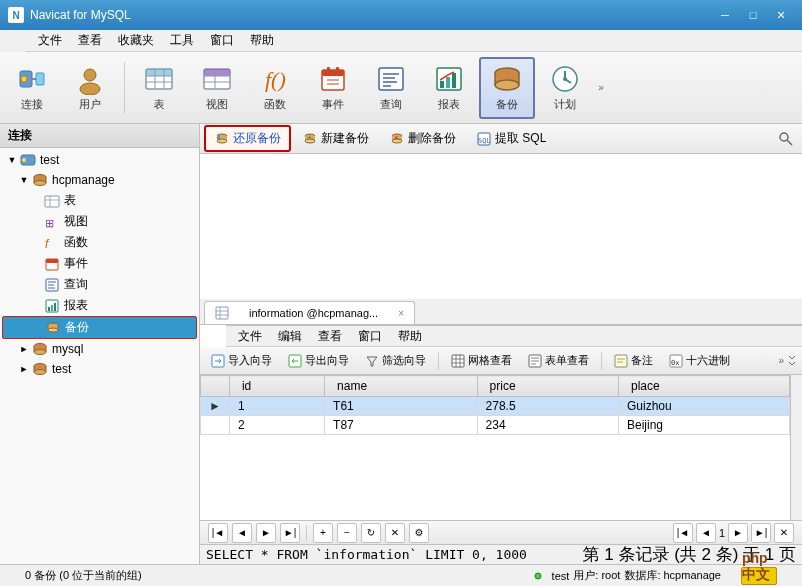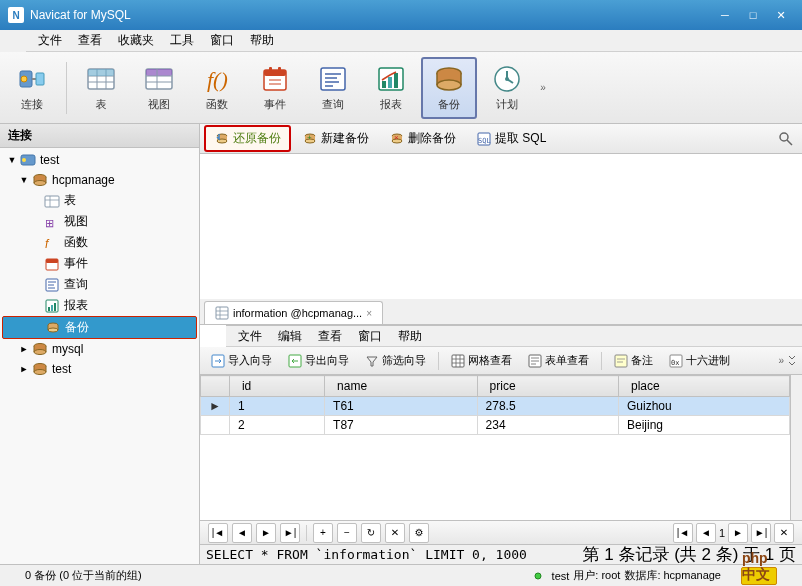--- a/index.html
+++ b/index.html
@@ -40,27 +40,27 @@
     .tree-icon { width: 16px; height: 16px; margin-right: 4px; display: inline-flex; align-items: center; justify-content: center; flex-shrink: 0; }
     .tree-label { font-size: 12px; }
     .expand-arrow { width: 12px; height: 12px; display: inline-flex; align-items: center; justify-content: center; font-size: 9px; margin-right: 2px; }
     
     
     .right-panel { flex: 1; display: flex; flex-direction: column; background: white; }
     
     
     .action-toolbar { height: 30px; background: linear-gradient(to bottom, #f8f8f8, #e8e8e8); border-bottom: 1px solid #c0c0c0; display: flex; align-items: center; padding: 0 4px; gap: 2px; }
     .action-btn { display: flex; align-items: center; gap: 3px; padding: 3px 8px; cursor: pointer; border-radius: 3px; font-size: 12px; border: 1px solid transparent; }
-    .action-btn.highlighted { background: #ffe0b2; border: 2px solid #ff4400; color: #4d7c0f; }
+    .action-btn.highlighted { background: #ffe0b2; border: 2px solid #ff4400; color: #1d4ed8; }
     .action-btn-icon { width: 16px; height: 16px; display: flex; align-items: center; justify-content: center; }
     .action-search { margin-left: auto; width: 24px; height: 22px; display: flex; align-items: center; justify-content: center; cursor: pointer; }
     
     
     .tab-bar { height: 26px; background: #f0f0f0; border-bottom: 1px solid #c0c0c0; display: flex; align-items: flex-end; padding: 0 4px; }
-    .tab { display: flex; align-items: center; padding: 4px 10px; cursor: pointer; border: 1px solid #c0c0c0; border-bottom: none; background: white; border-radius: 3px 3px 0 0; font-size: 11px; gap: 4px; margin-right: 2px; }
+    .tab { display: flex; align-items: center; padding: 4px 10px; cursor: pointer; border: 1px solid #c0c0c0; border-bottom: none; background: white; border-radius: 3px 3px 0 0; font-size: 11px; gap: 20px; margin-right: 2px; }
     .tab-close { cursor: pointer; color: #888; font-size: 10px; }
     
     
     .query-toolbar { height: 28px; background: linear-gradient(to bottom, #f8f8f8, #e8e8e8); border-bottom: 1px solid #c0c0c0; display: flex; align-items: center; padding: 0 4px; gap: 2px; }
     .query-btn { display: flex; align-items: center; gap: 3px; padding: 2px 6px; cursor: pointer; border-radius: 3px; font-size: 11px; border: 1px solid transparent; }
     
     
     .data-table-wrap { flex: 1; overflow: auto; }
     .data-table { width: 100%; border-collapse: collapse; font-size: 12px; }
     .data-table th { background: linear-gradient(to bottom, #f0f0f0, #e0e0e0); border: 1px solid #c0c0c0; padding: 3px 12px; text-align: left; font-weight: normal; }
@@ -112,20 +112,29 @@
       <svg width="32" height="32" viewBox="0 0 32 32">
         <rect x="4" y="8" width="12" height="16" rx="2" fill="#6699cc" stroke="#4477aa" stroke-width="1"></rect>
         <line x1="16" y1="16" x2="28" y2="16" stroke="#888" stroke-width="2"></line>
         <rect x="20" y="10" width="8" height="12" rx="1" fill="#88ccee" stroke="#4499bb" stroke-width="1"></rect>
         <circle cx="8" cy="16" r="3" fill="#ffcc44" stroke="#cc8800" stroke-width="1"></circle>
       </svg>
     </div>
     <span class="toolbar-btn-label">连接</span>
   </div>
 
+  <div class="toolbar-btn">
+    <div class="toolbar-btn-icon">
+      <svg width="32" height="32" viewBox="0 0 32 32">
+        <circle cx="16" cy="12" r="6" fill="#cc9944" stroke="#996622" stroke-width="1"></circle>
+        <ellipse cx="16" cy="26" rx="10" ry="6" fill="#cc9944" stroke="#996622" stroke-width="1"></ellipse>
+      </svg>
+    </div>
+    <span class="toolbar-btn-label">用户</span>
+  </div>
   <div class="toolbar-sep"></div>
 
   <div class="toolbar-btn">
     <div class="toolbar-btn-icon">
       <svg width="32" height="32" viewBox="0 0 32 32">
         <rect x="3" y="6" width="26" height="20" rx="2" fill="white" stroke="#8899aa" stroke-width="1.5"></rect>
         <line x1="3" y1="13" x2="29" y2="13" stroke="#8899aa" stroke-width="1"></line>
         <line x1="3" y1="19" x2="29" y2="19" stroke="#8899aa" stroke-width="1"></line>
         <line x1="12" y1="6" x2="12" y2="26" stroke="#8899aa" stroke-width="1"></line>
         <line x1="21" y1="6" x2="21" y2="26" stroke="#8899aa" stroke-width="1"></line>

